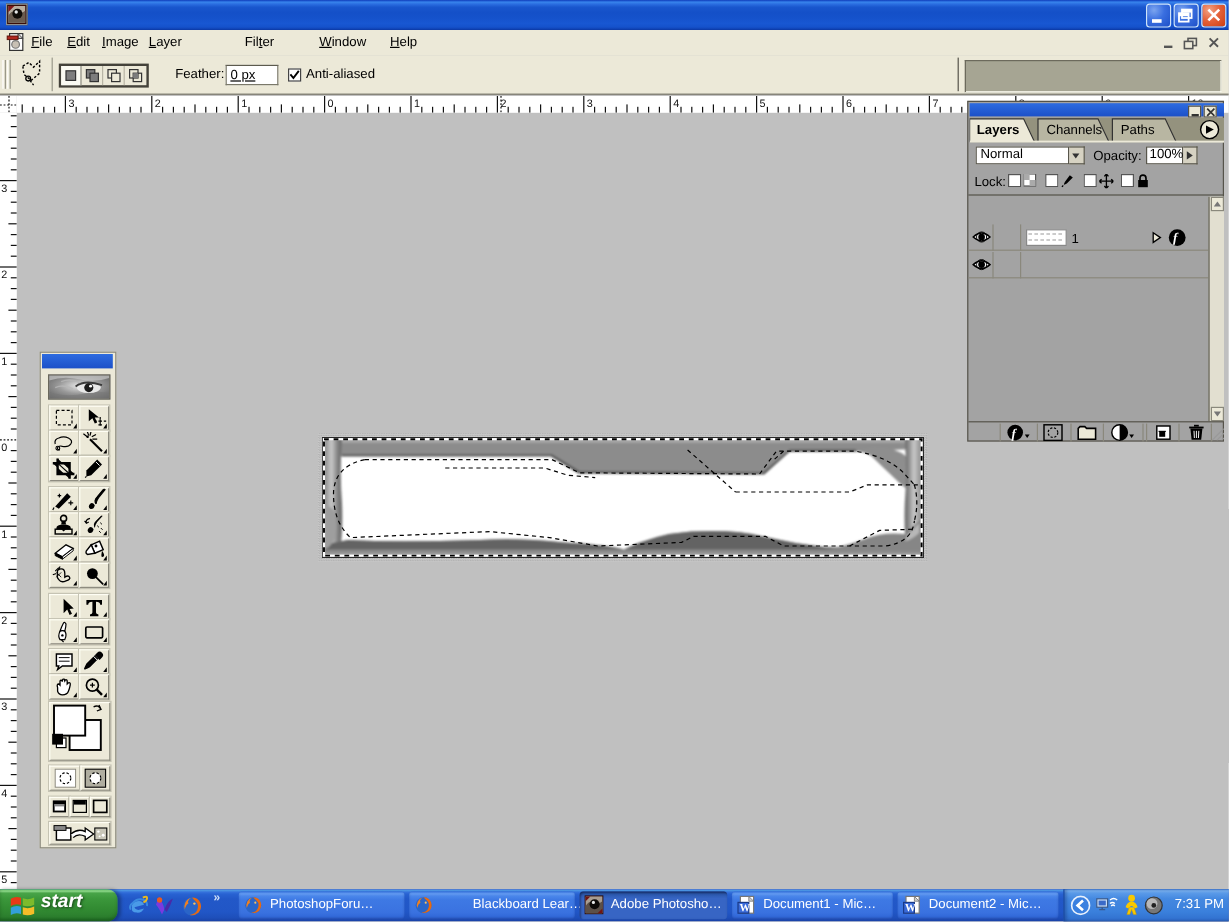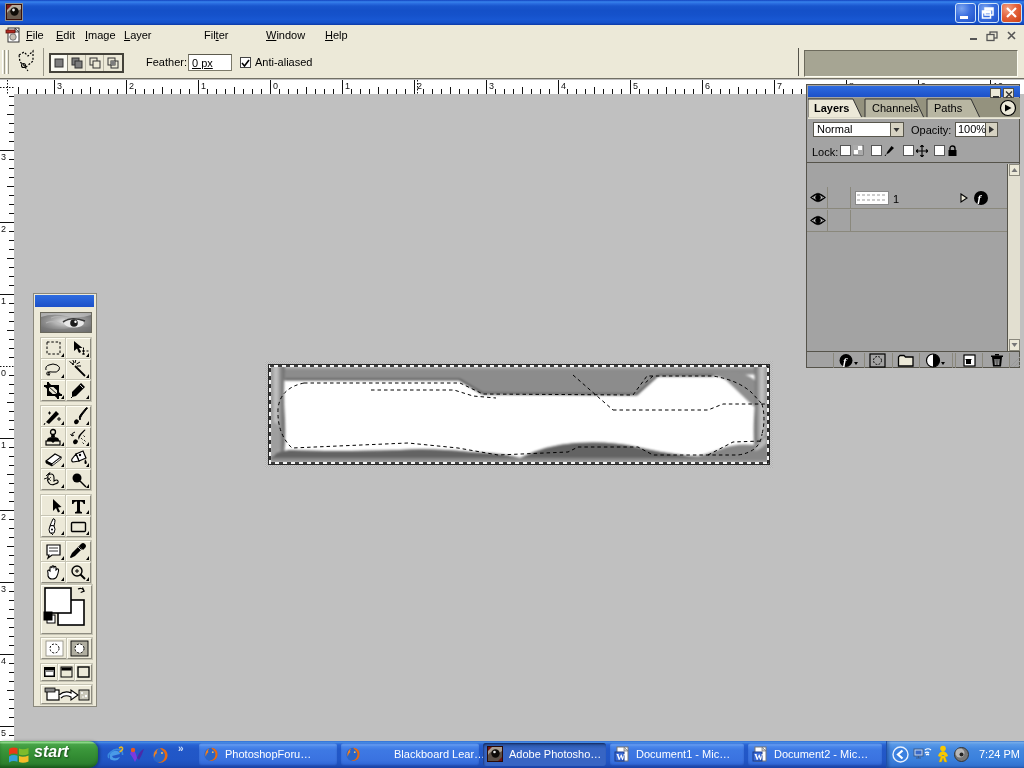--- a/index.html
+++ b/index.html
@@ -881,16 +881,16 @@
 <svg class="abs" style="left:49px;top:4px;" width="14" height="19" viewBox="0 0 14 19">
 <circle cx="7" cy="3.5" r="2.8" fill="#f8c800"></circle>
 <path d="M7 6 Q11 7 12 11 L9.5 12 Q8 10 7 10 Q6 10 4.5 12 L2 11 Q3 7 7 6" fill="#f8c800"></path>
 <path d="M5 11 L3 17 L5.5 17 L7 13 L8.5 17 L11 17 L9 11" fill="#f8c800" stroke="#c89800" stroke-width="0.4"></path>
 </svg>
 <svg class="abs" style="left:66px;top:5px;" width="17" height="17" viewBox="0 0 17 17">
 <circle cx="8.5" cy="8.5" r="7" fill="#777" stroke="#333"></circle>
 <circle cx="7" cy="7" r="4.5" fill="#b8b8b8"></circle>
 <circle cx="8.5" cy="8.5" r="2" fill="#222"></circle>
 </svg>
-<span class="abs" style="left:92px;top:7px;color:#fff;font-size:11px;">7:24 PM</span>
+<span class="abs" style="left:92px;top:7px;color:#fff;font-size:11px;">7:31 PM</span>
 </div>
     </div>
 </div>
 
 </body></html>

